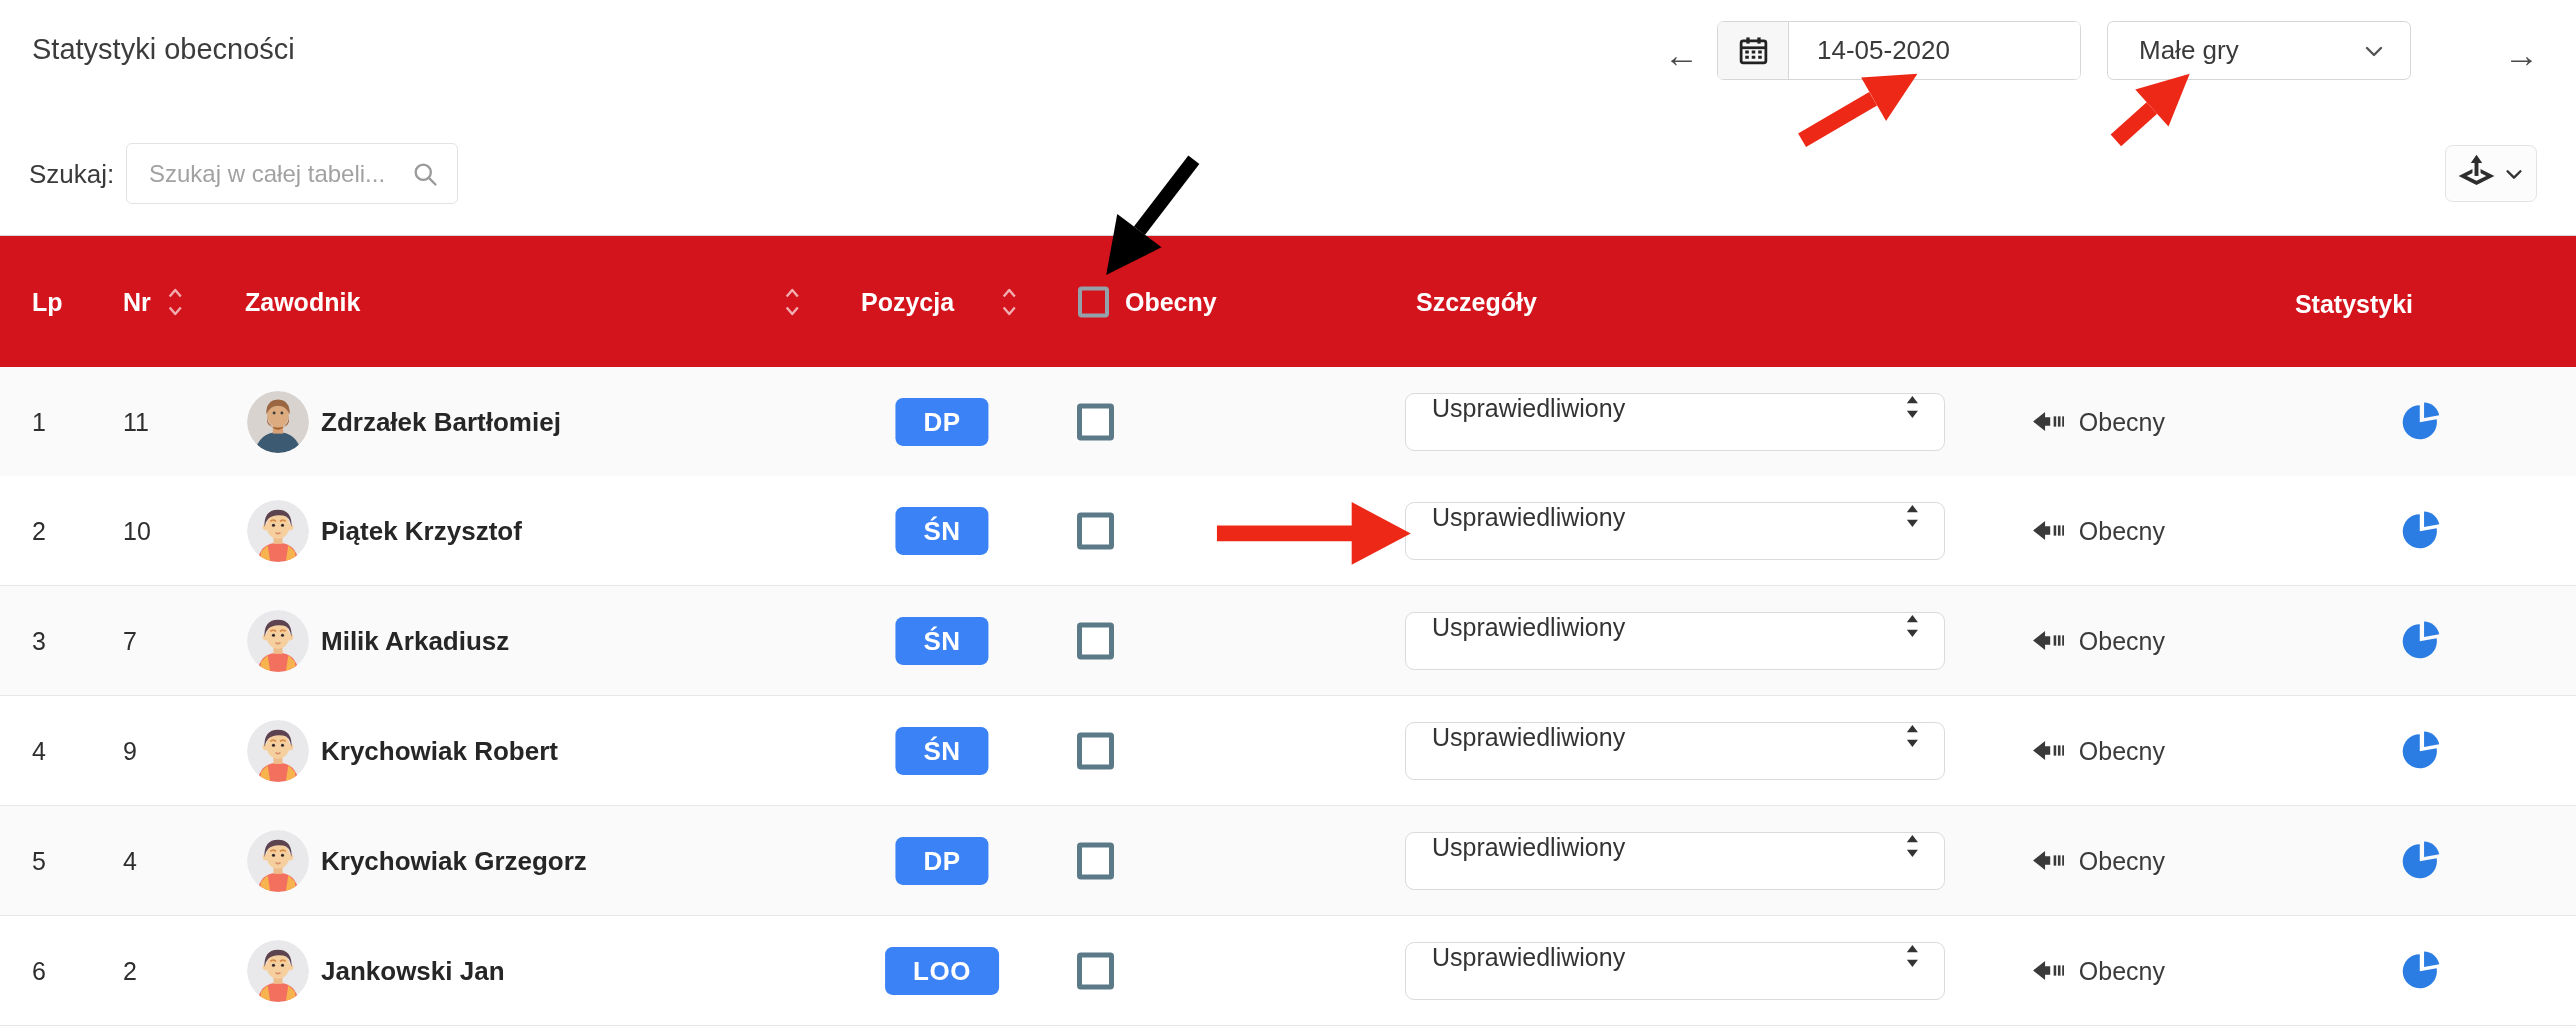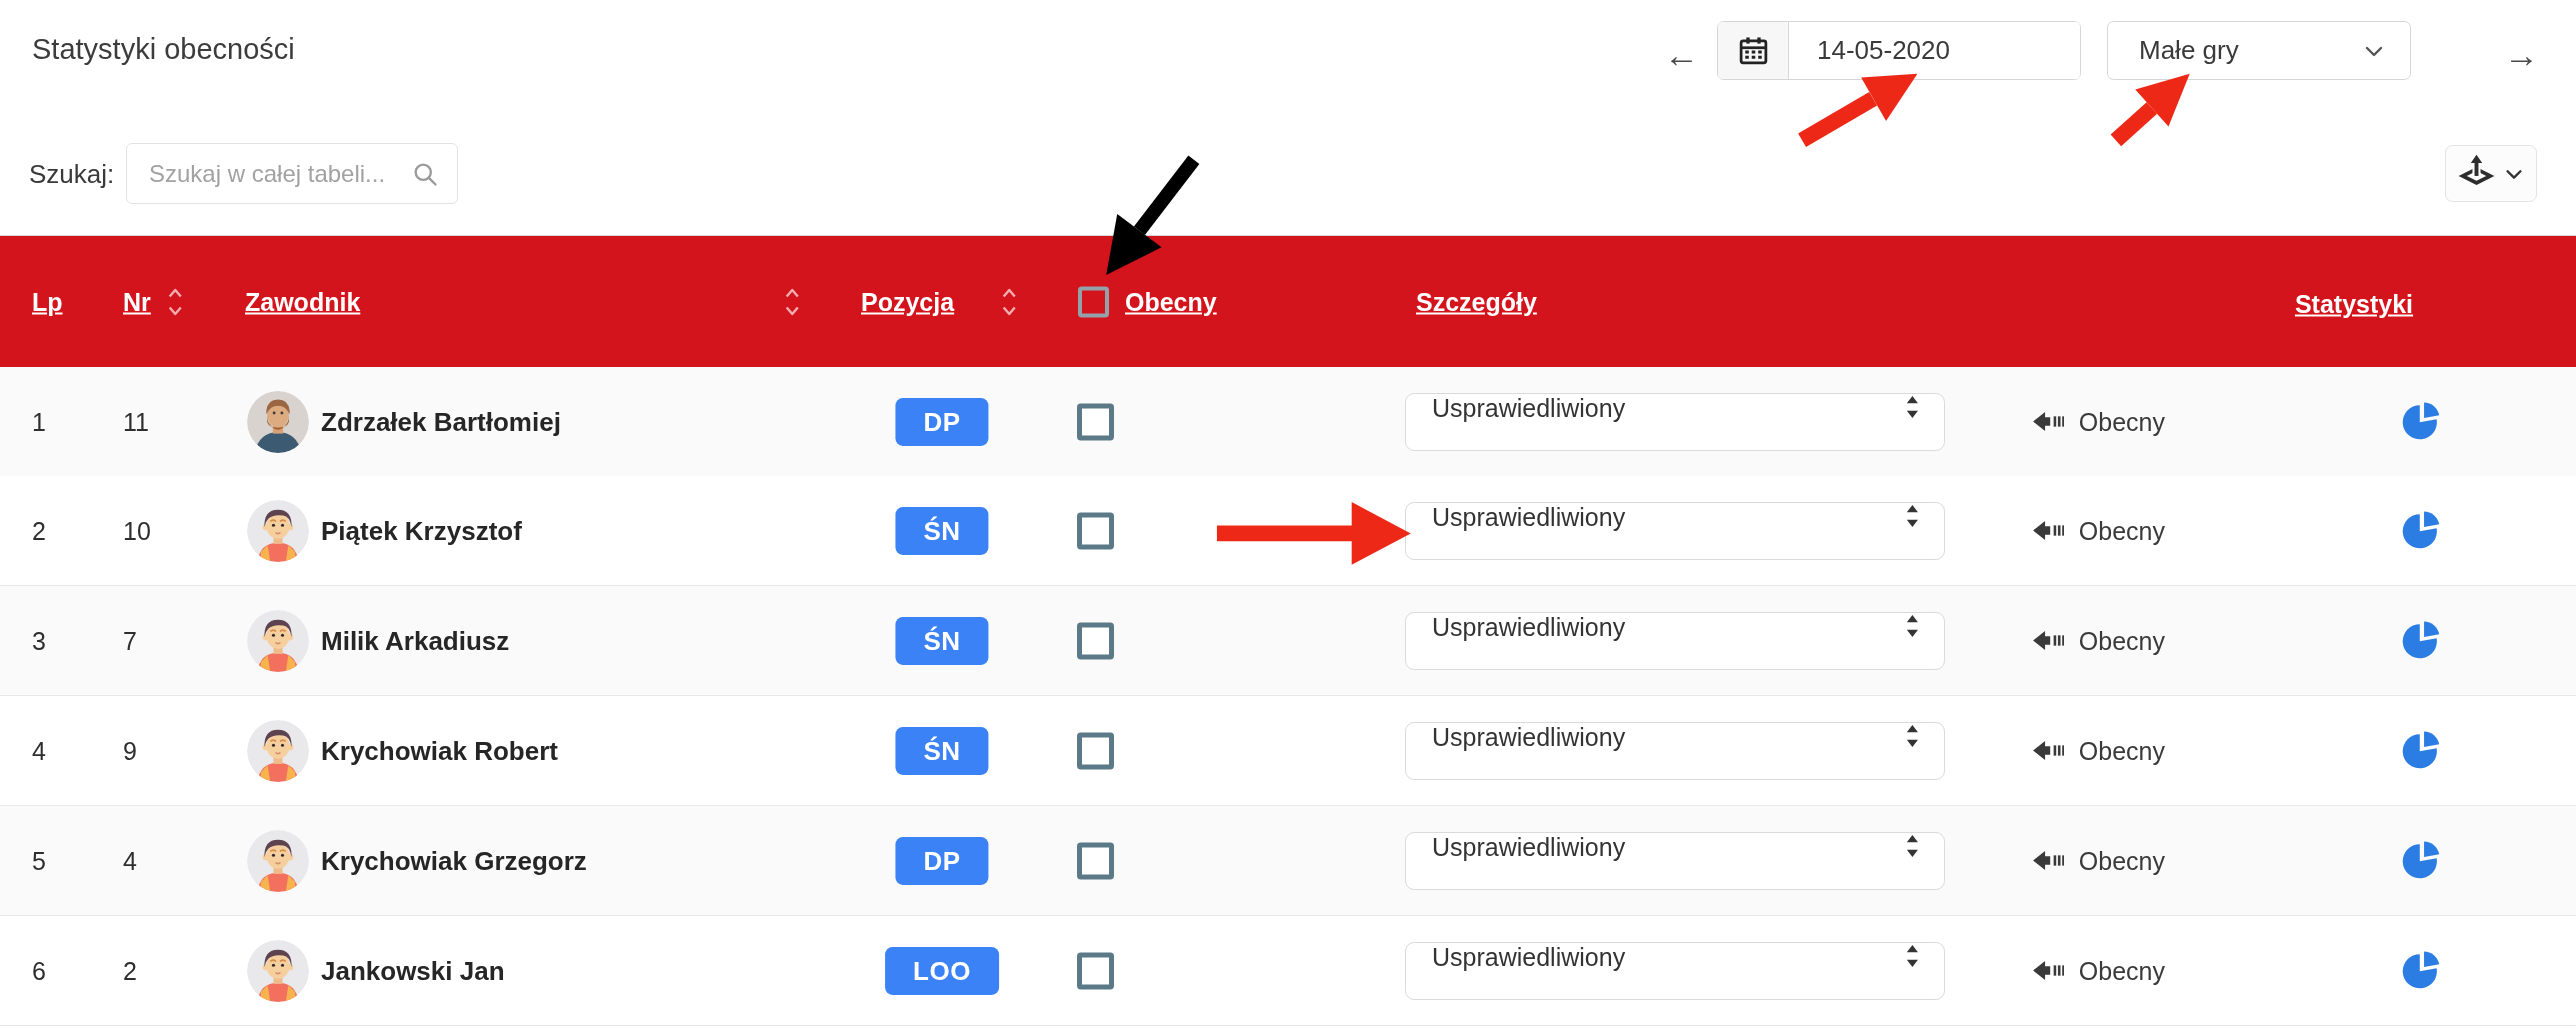--- a/index.html
+++ b/index.html
@@ -34,21 +34,21 @@
   .search-box input::placeholder{color:#a2a2a2;}
   .search-box .mag{margin-right:18.5px;flex:0 0 auto;}
   .export-btn{position:absolute;left:2445px;top:145px;width:92px;height:57px;
               border:1.8px solid #e3e3e3;border-radius:7.4px;background:#fcfcfc;box-sizing:border-box;
               display:flex;align-items:center;justify-content:center;gap:7.4px;cursor:pointer;}
 
   
   .thead{position:absolute;left:0;top:235px;width:2576px;height:132px;background:#d4141d;
          border-top:1.8px solid #d8d8d8;box-sizing:border-box;}
   .th{position:absolute;top:50%;transform:translateY(-50%);color:#fff;font-weight:bold;
-      font-size:25px;white-space:nowrap;text-decoration:underline;}
+      font-size:25px;white-space:nowrap;}
   .sort{position:absolute;top:50%;transform:translateY(-50%);}
   .th-check{position:absolute;left:1078px;top:50%;transform:translateY(-50%);
       width:31px;height:31px;border:4.6px solid #93a1ab;border-radius:3.7px;box-sizing:border-box;
       background:transparent;cursor:pointer;}
   .prev-col-line1{position:absolute;left:2033px;top:268px;display:flex;align-items:center;gap:13px;}
   .prev-col-line1 .dt{color:#2b2425;font-weight:bold;font-size:26px;}
   .prev-col-line2{position:absolute;left:1972px;top:331px;color:#fff;font-weight:bold;font-size:26px;}
 
   
   .row{position:absolute;left:0;width:2576px;height:110px;border-bottom:0.9px solid #e7e7e7;

